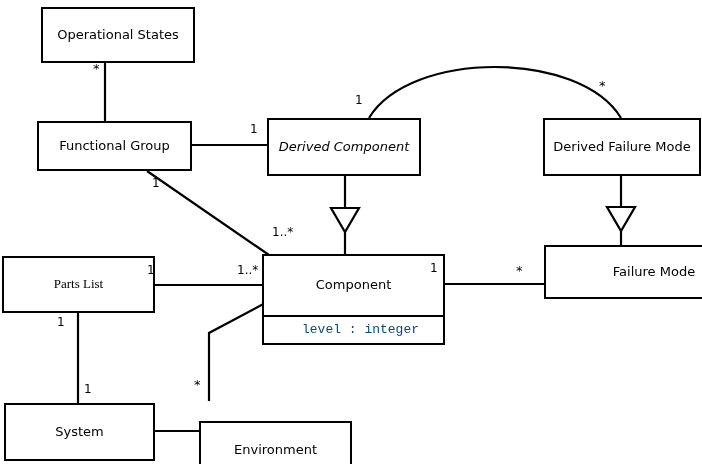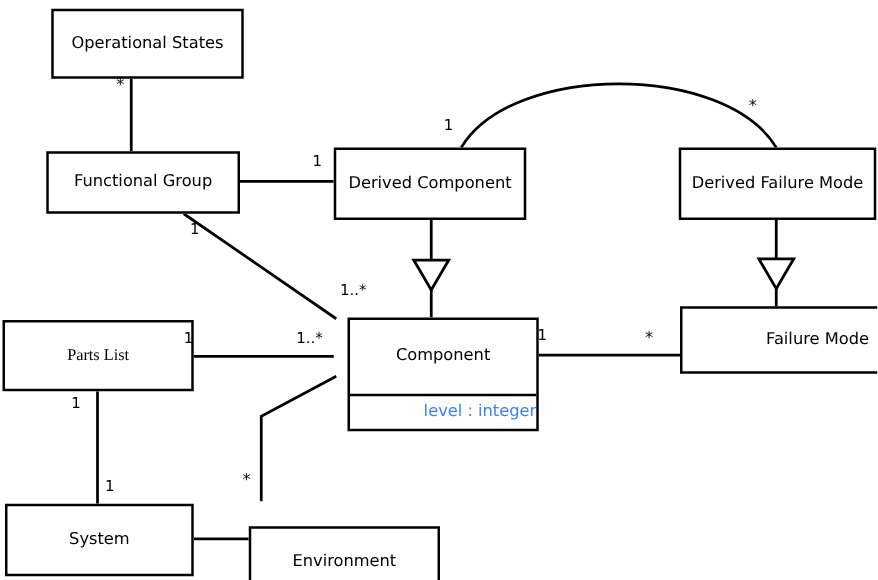--- a/index.html
+++ b/index.html
@@ -43,24 +43,25 @@
     font-size: 13px;
     color: #000000;
     line-height: 1.1;
     text-align: center;
     padding: 2px 4px;
     white-space: nowrap;
   }
   .uml-attrs {
     border-top: 2px solid #000000;
     font-size: 13px;
-    color: #3b82f6;
+    color: #0c4a6e;
     padding: 5px 0 6px 14px;
-    text-align: right;
+    text-align: center;
     white-space: nowrap;
+    font-family: Liberation Mono, monospace;
   }
   .mult-label {
     position: absolute;
     font-size: 12px;
     color: #000000;
     line-height: 1;
     white-space: nowrap;
     z-index: 8;
   }
   .mult-label.star {
@@ -102,33 +103,33 @@
   </svg>
 
   <div class="uml-class" style="left:41px; top:7px; width:154px; height:56px;">
     <div class="uml-name">Operational States</div>
   </div>
 
   <div class="uml-class" style="left:37px; top:121px; width:155px; height:50px;justify-content:flex-end;">
     <div class="uml-name">Functional Group</div>
   </div>
 
-  <div class="uml-class" style="left:267px; top:118px; width:154px; height:58px;">
+  <div class="uml-class" style="left:267px; top:118px; width:154px; height:58px;font-style:italic;">
     <div class="uml-name">Derived Component</div>
   </div>
 
   <div class="uml-class" style="left:543px; top:118px; width:158px; height:58px;">
     <div class="uml-name">Derived Failure Mode</div>
   </div>
 
   <div class="uml-class" style="left:2px; top:256px; width:153px; height:57px;font-family:Liberation Serif, serif;">
     <div class="uml-name">Parts List</div>
   </div>
 
-  <div class="uml-class" style="left:278px; top:254px; width:153px; height:91px;">
+  <div class="uml-class" style="left:262px; top:254px; width:183px; height:91px;">
     <div class="uml-name">Component</div>
     <div class="uml-attrs">level : integer</div>
   </div>
 
   <div class="uml-class" style="left:544px; top:245px; width:179px; height:54px;padding-left:41px;">
     <div class="uml-name">Failure Mode</div>
   </div>
 
   <div class="uml-class" style="left:4px; top:403px; width:151px; height:58px;justify-content:center;">
     <div class="uml-name">System</div>

